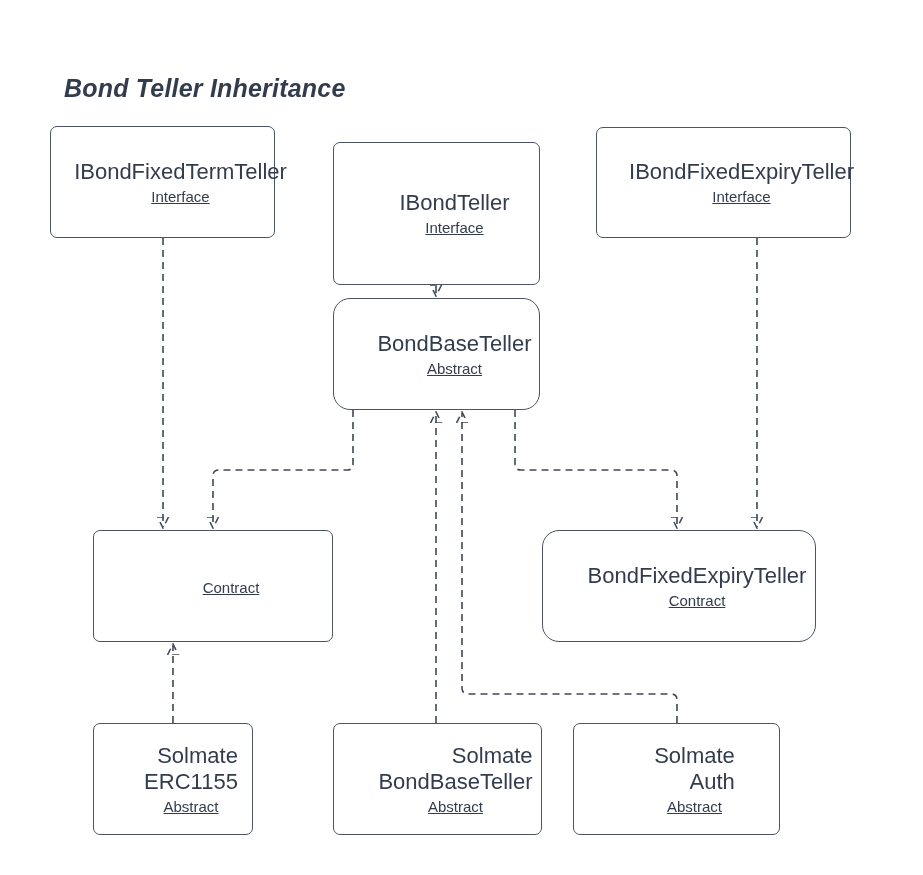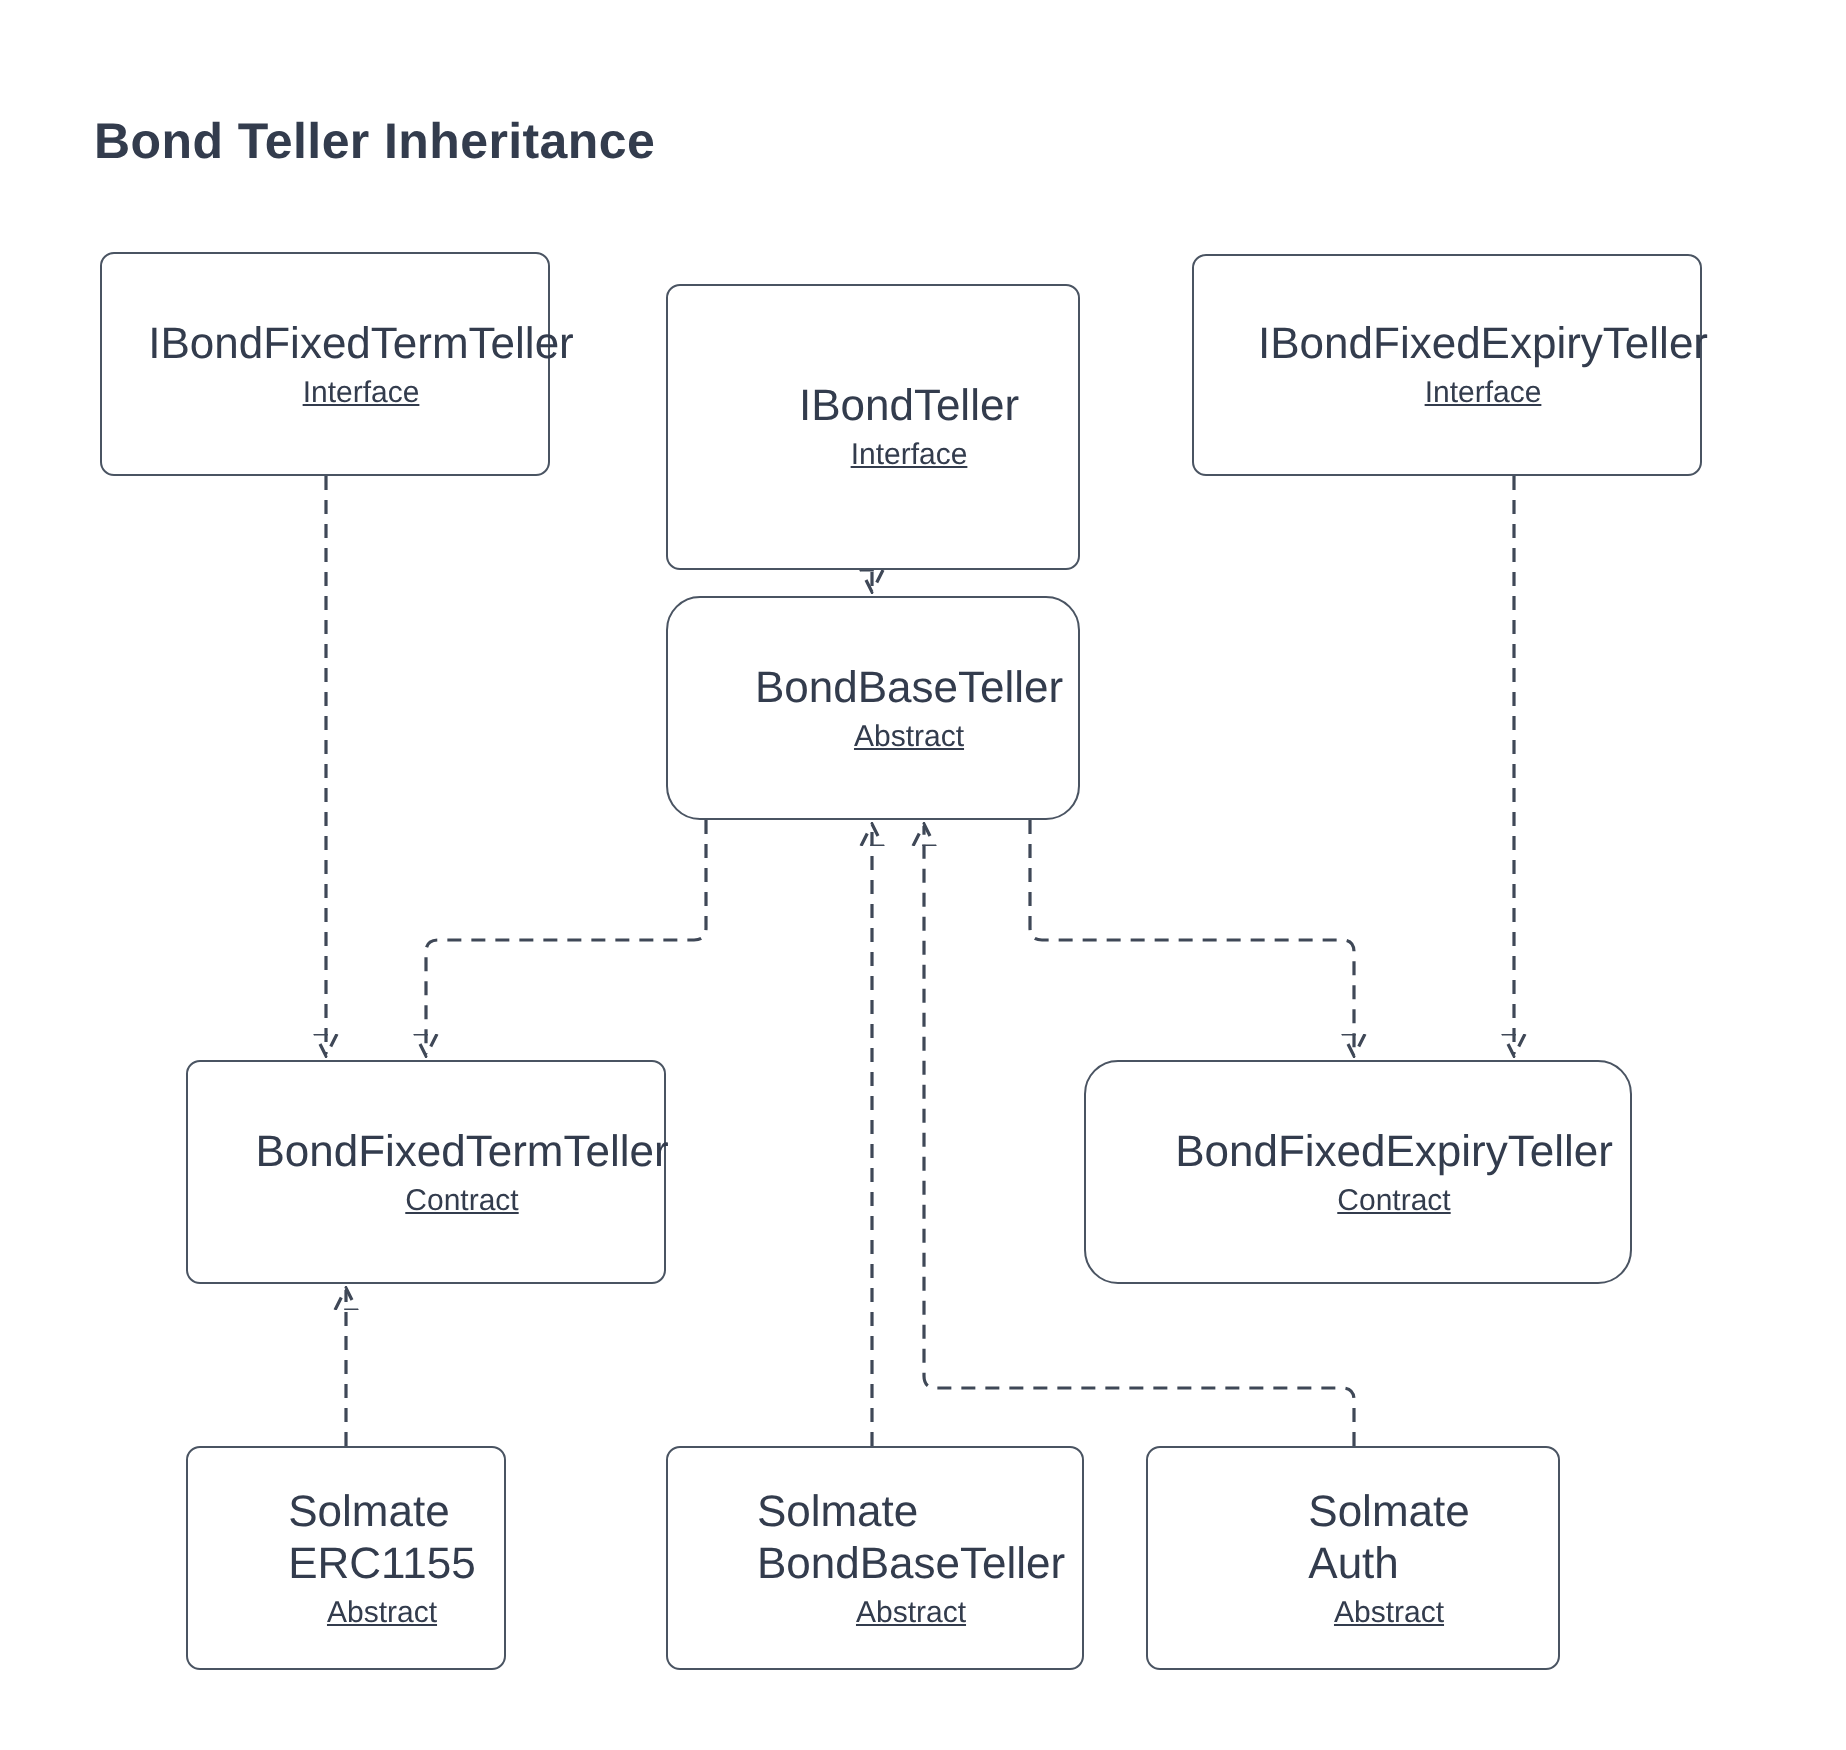--- a/index.html
+++ b/index.html
@@ -12,25 +12,26 @@
     position: relative;
     width: 923px;
     height: 875px;
     background: #ffffff;
     overflow: hidden;
   }
   .diagram-title {
     position: absolute;
     left: 47px;
     top: 57px;
-    margin: 0;
+    margin: 17px;
     font-size: 25px;
     font-weight: 700;
     color: #333C4D;
     letter-spacing: 0.2px;
+    font-style: italic;
   }
   .edges-layer {
     position: absolute;
     left: 0;
     top: 0;
     width: 923px;
     height: 875px;
     pointer-events: none;
   }
   .edges-layer path {
@@ -42,21 +43,21 @@
   .node {
     position: absolute;
     box-sizing: border-box;
     background: #ffffff;
     border: 1px solid #4A5462;
     border-radius: 7px;
     display: flex;
     flex-direction: column;
     align-items: center;
     justify-content: center;
-    text-align: left;
+    text-align: right;
     color: #333C4D;
     padding-left: 36px;
   }
   .node-title {
     font-size: 22px;
     line-height: 26px;
     color: #333C4D;
   }
   .node-sub {
     margin-top: 3px;
@@ -121,23 +122,20 @@
   </div>
 
   <div class="node n3">
     <div class="node-title">
       <div>BondBaseTeller</div>
     </div>
     <div class="node-sub">Abstract</div>
   </div>
 
   <div class="node n4">
-    <div class="node-title">
-      <div>BondFixedTermTeller</div>
-    </div>
     <div class="node-sub">Contract</div>
   </div>
 
   <div class="node n5">
     <div class="node-title">
       <div>BondFixedExpiryTeller</div>
     </div>
     <div class="node-sub">Contract</div>
   </div>
 

